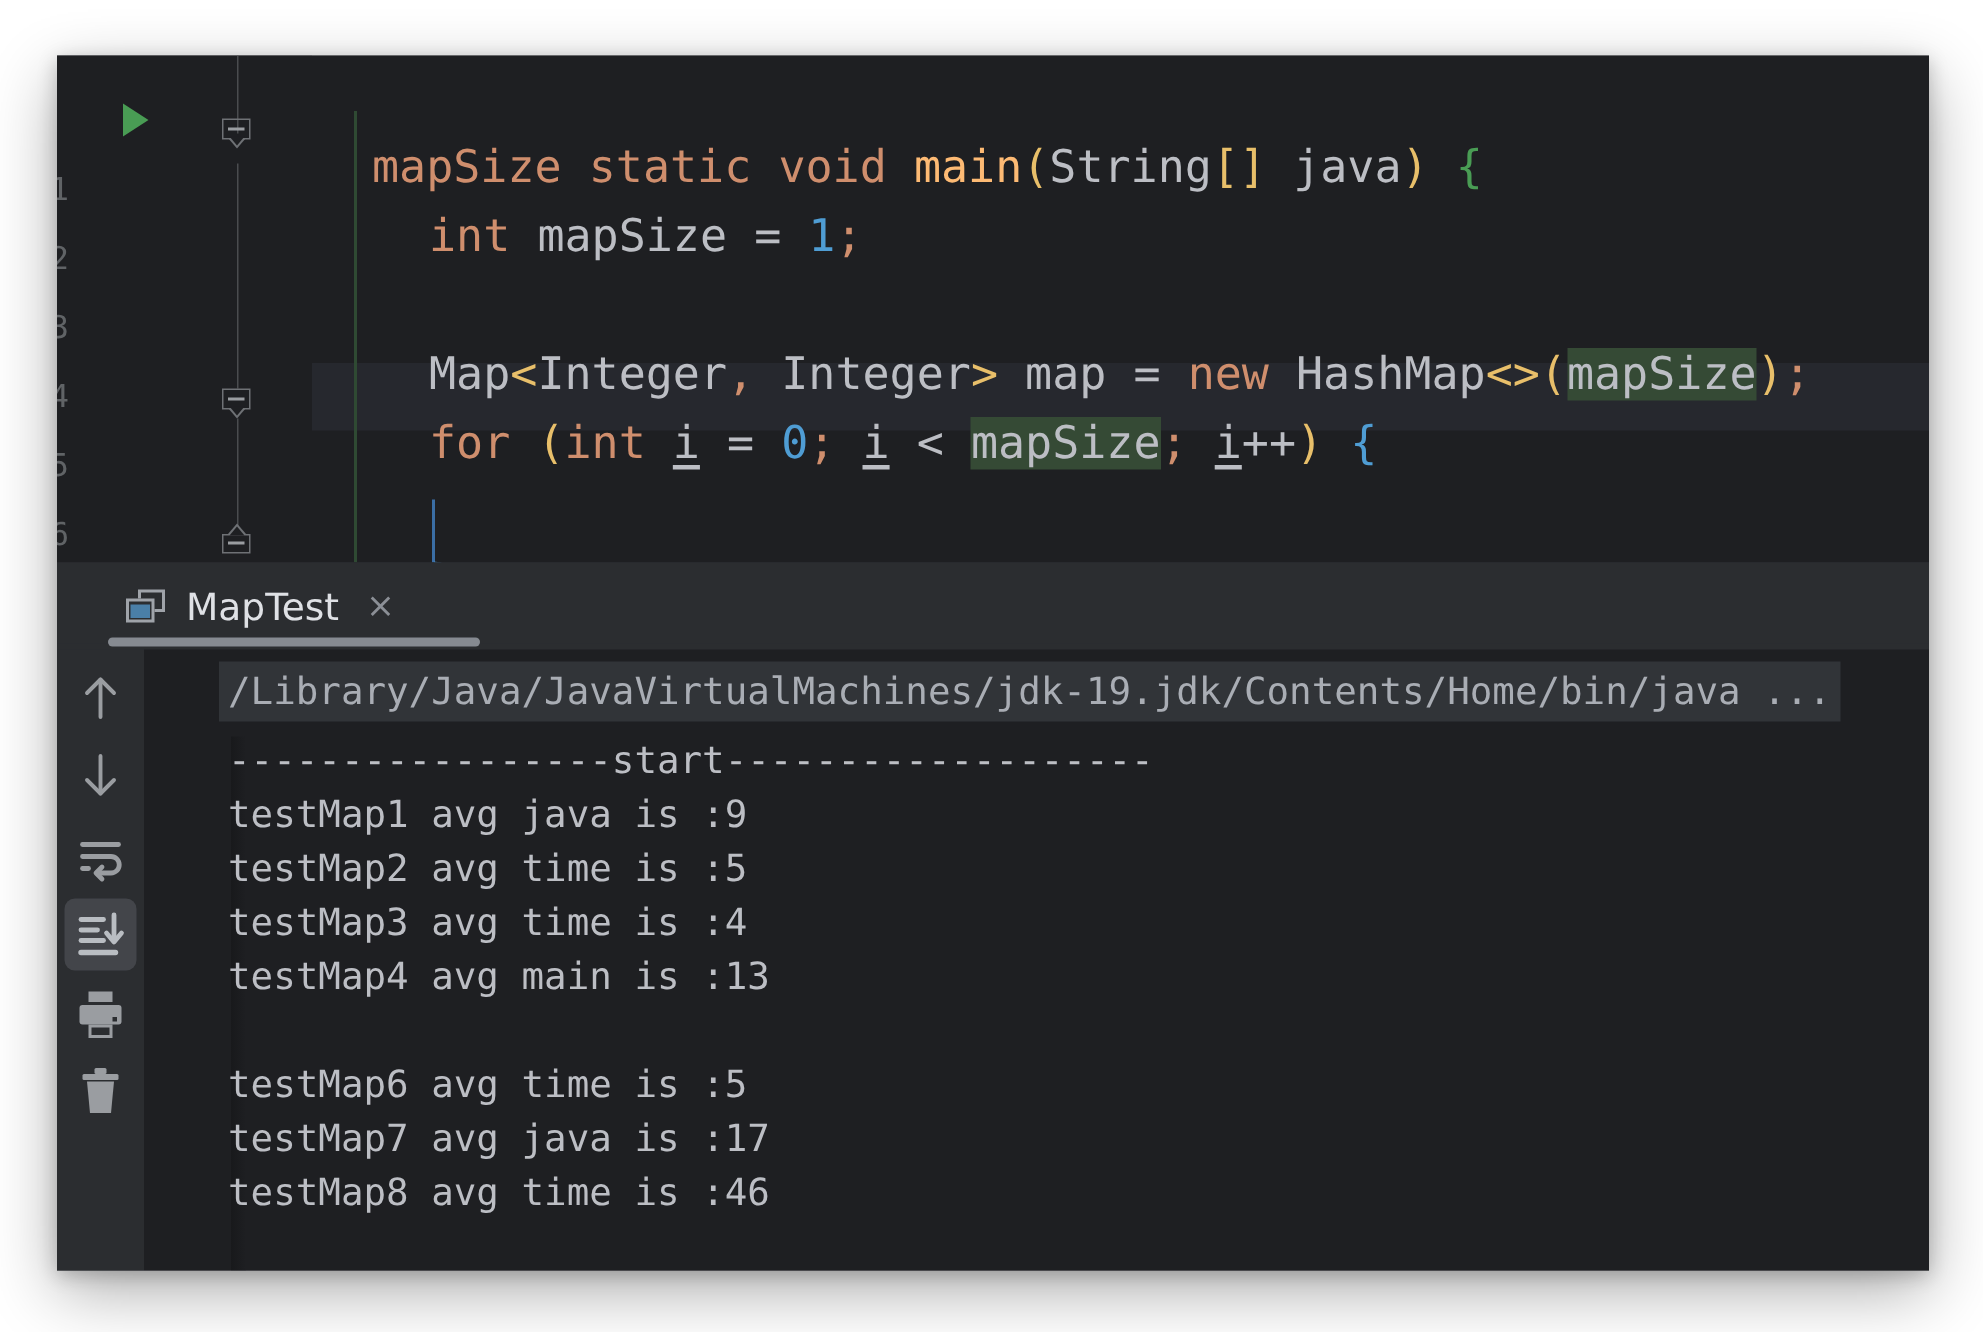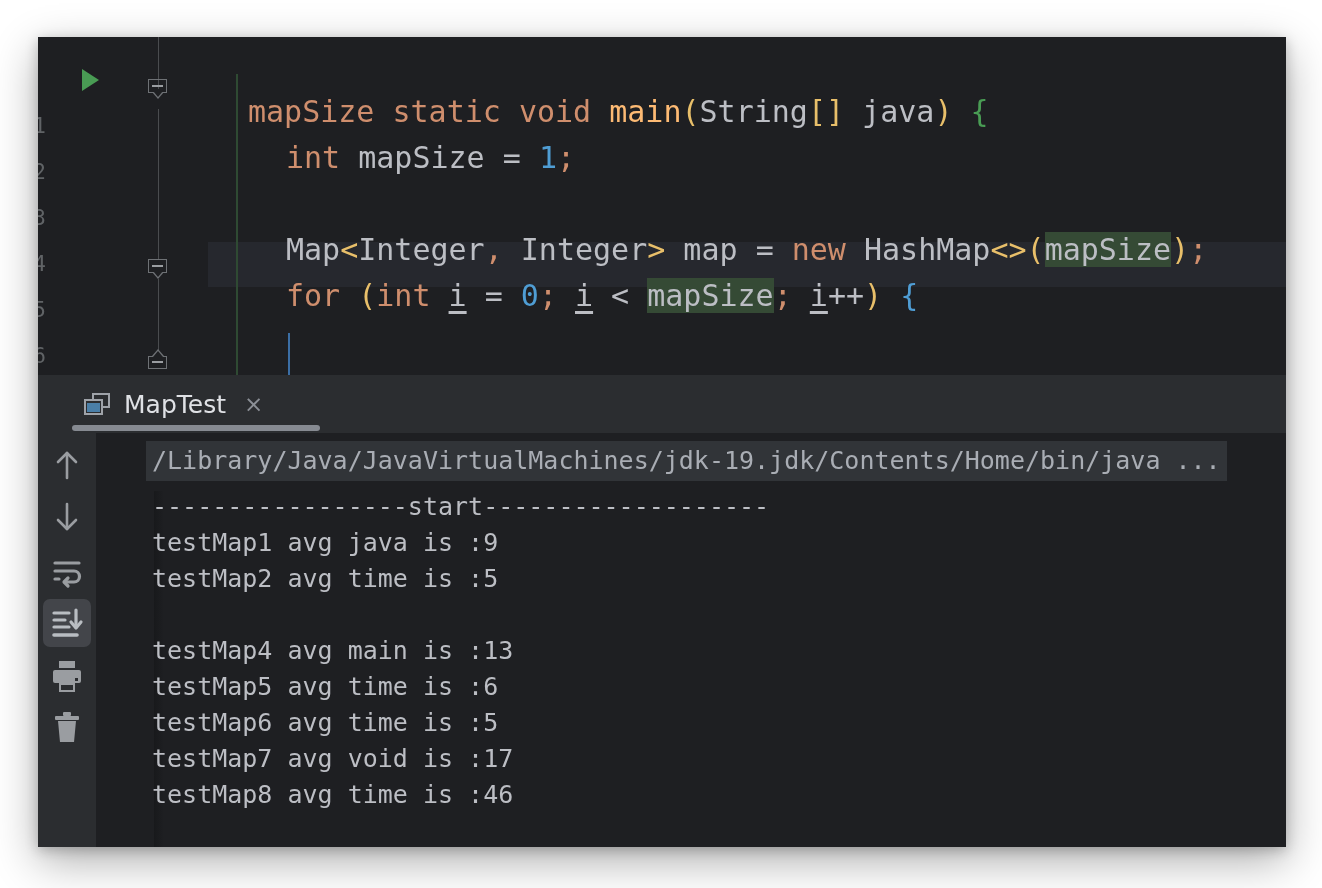--- a/index.html
+++ b/index.html
@@ -467,21 +467,21 @@
         </div>
       </div>
 
       <div id="console-output">
         <div id="console-shade"></div>
 
         <div class="out-line cmdline" style="top:8px">/Library/Java/JavaVirtualMachines/jdk-19.jdk/Contents/Home/bin/java ...</div>
         <div class="out-line" style="top:56px">-----------------start-------------------</div>
         <div class="out-line" style="top:92px">testMap1 avg java is :9</div>
         <div class="out-line" style="top:128px">testMap2 avg time is :5</div>
+        <div class="out-line" style="top:164px">testMap3 avg time is :4</div>
         <div class="out-line" style="top:200px">testMap4 avg main is :13</div>
-        <div class="out-line" style="top:236px">testMap5 avg time is :6</div>
         <div class="out-line" style="top:272px">testMap6 avg time is :5</div>
-        <div class="out-line" style="top:308px">testMap7 avg void is :17</div>
+        <div class="out-line" style="top:308px">testMap7 avg java is :17</div>
         <div class="out-line" style="top:344px">testMap8 avg time is :46</div>
       </div>
     </div>
   </div>
 </div>
 
 </body></html>

